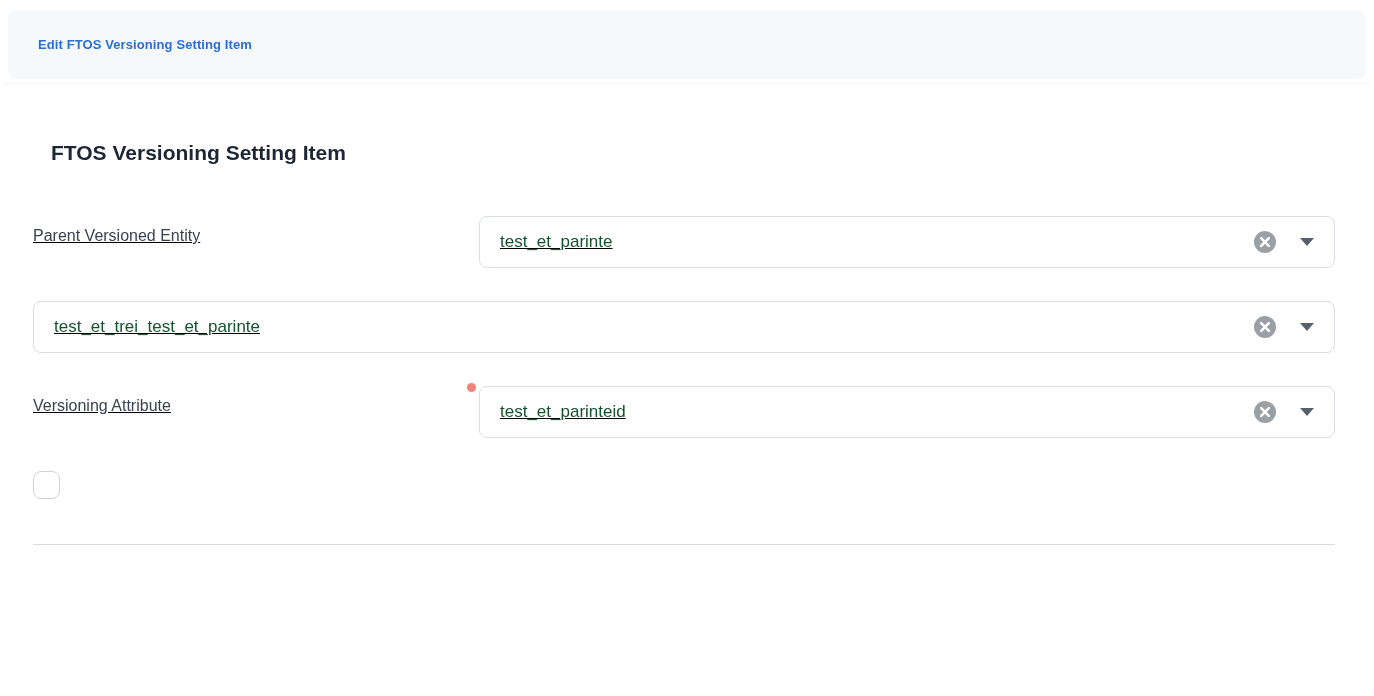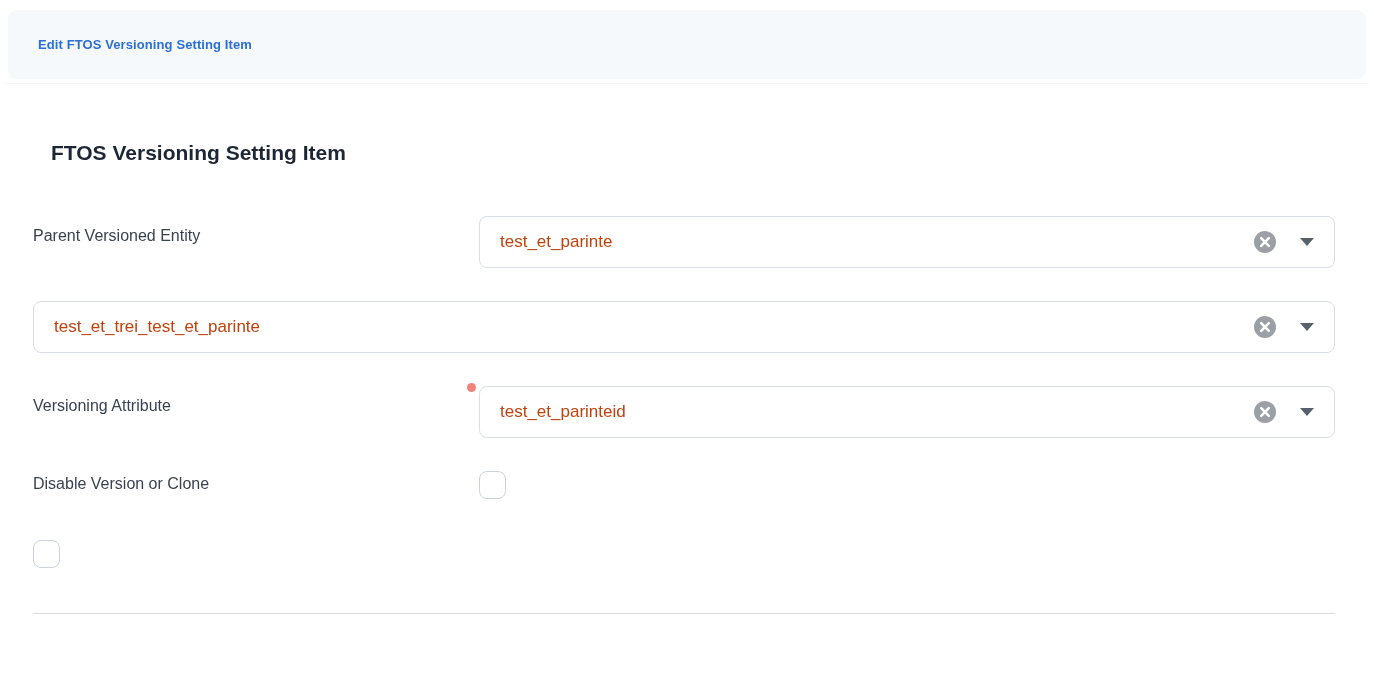--- a/index.html
+++ b/index.html
@@ -34,21 +34,21 @@
   .main {
     padding: 0 39px 0 33px;
   }
   .section-title {
     margin-top: 57px;
     font-size: 21px;
     font-weight: 600;
     color: #1c2634;
     margin-left: 18px;
   }
-  .form { margin-top: 51px; }
+  .form { margin-top: 51px; text-decoration: underline; }
   .row {
     display: flex;
     align-items: flex-start;
     margin-bottom: 33px;
   }
   .row.checkbox-row { margin-bottom: 41px; }
   .field-label {
     width: 446px;
     flex: 0 0 446px;
     padding-top: 11px;
@@ -68,21 +68,21 @@
     border: 1px solid #d9dee4;
     border-radius: 8px;
     display: flex;
     align-items: center;
     padding: 0 20px;
     cursor: pointer;
   }
   .select-value {
     flex: 1;
     font-size: 17px;
-    color: #c2410c;
+    color: #14532d;
     white-space: nowrap;
     overflow: hidden;
     text-overflow: ellipsis;
   }
   .select-icons {
     display: flex;
     align-items: center;
     gap: 24px;
     margin-left: 12px;
   }
@@ -183,30 +183,24 @@
                   <circle cx="11" cy="11" r="11" fill="#9aa0a6"></circle>
                   <path d="M7.2 7.2 L14.8 14.8 M14.8 7.2 L7.2 14.8" stroke="#ffffff" stroke-width="2.6" stroke-linecap="round"></path>
                 </svg>
             </span>
             <span class="caret"></span>
           </span>
         </div>
       </div>
     </div>
 
+
     <div class="row checkbox-row">
-      <div class="field-label">Disable Version or Clone</div>
       <div class="control">
         <div class="checkbox" role="checkbox" aria-checked="false"></div>
       </div>
     </div>
 
-    <div class="row checkbox-row">
-      <div class="control">
-        <div class="checkbox" role="checkbox" aria-checked="false"></div>
-      </div>
-    </div>
-
   </div>
 
   <hr class="divider">
 
 </div>
 
 </body></html>

